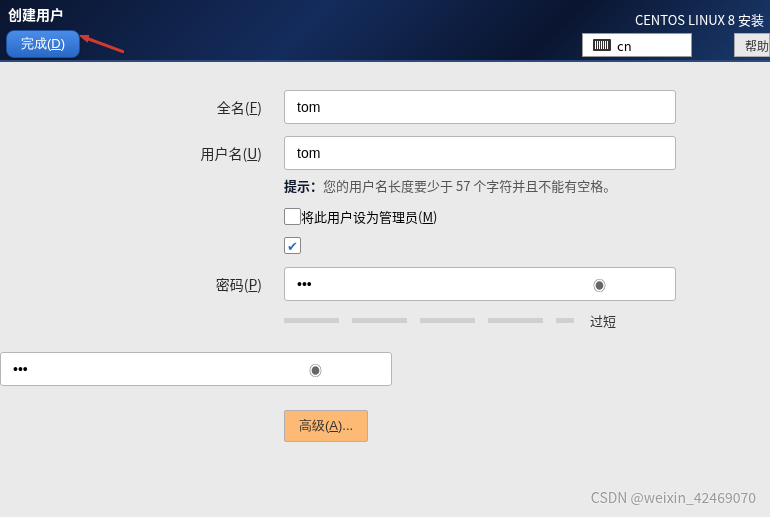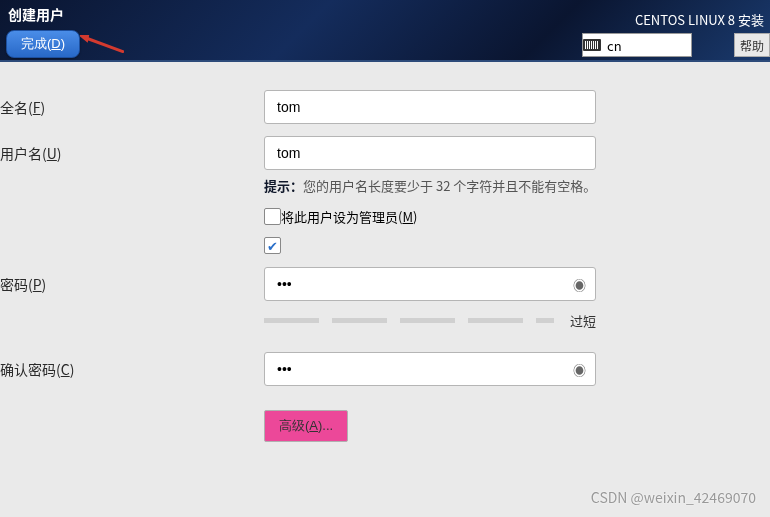--- a/index.html
+++ b/index.html
@@ -30,47 +30,47 @@
   font-size: 13px;
   cursor: pointer;
   box-shadow: 0 1px 2px rgba(0,0,0,.3);
 }
 .done-btn u { text-decoration: underline; }
 .kbd-box {
   position: absolute; top: 33px; right: 78px;
   background: #fff; color: #000;
   width: 110px; height: 24px;
   display: flex; align-items: center;
-  padding: 0 0; gap: 6px;
+  padding: 0 10px; gap: 6px;
   border: 1px solid #999;
 }
 .kbd-icon { width: 18px; height: 12px; background: #333; border-radius: 1px; position: relative; }
 .kbd-icon::after { content:''; position:absolute; inset:2px; background:repeating-linear-gradient(90deg,#fff 0 1px,#333 1px 2px);}
 .help-btn {
   position: absolute; top: 33px; right: 0;
   background: #e8e8e8; color: #333;
   height: 24px; width: 36px;
   border: 1px solid #aaa;
-  display: flex; align-items: center; justify-content: center;
+  display: flex; align-items: center; justify-content: flex-end;
   font-size: 12px;
   cursor: pointer;
 }
 .arrow {
   position: absolute; top: 35px; left: 80px;
   width: 44px; height: 18px;
   pointer-events: none;
 }
 .form { padding-top: 28px; }
 .row { display: flex; align-items: center; margin-bottom: 12px; }
 .row.tight { margin-bottom: 6px; }
-.lbl { width: 264px; text-align: left; padding-right: 30px; color: #2a2a2a; font-size: 14px; }
+.lbl { width: 284px; text-align: right; padding-right: 22px; color: #2a2a2a; font-size: 14px; }
 .lbl u { text-decoration: underline; }
 .ctrl { width: 362px; }
 input[type=text], input[type=password] {
-  width: 332px; height: 34px;
+  width: 392px; height: 34px;
   padding: 0 36px 0 12px;
   border: 1px solid #b5b5b5;
   border-radius: 3px;
   background: #fff;
   font-size: 14px;
 }
 .hint { font-size: 13px; color: #555; }
 .hint b { color: #0f172a; font-weight: bold; }
 .chk-row { display: flex; align-items: center; margin-bottom: 11px; }
 .chk {
@@ -78,21 +78,21 @@
   background: #fff; display: inline-flex; align-items:center; justify-content:center;
   font-size:13px; color:#2a6fc9;
 }
 .pwd-wrap { position: relative; width: 332px; }
 .eye { position: absolute; right: 10px; top: 50%; transform: translateY(-50%); color:#666; cursor:pointer; }
 .strength { display:flex; align-items:center; gap:16px; width:332px; margin-top:4px;}
 .meter { flex:1; height:5px; background:repeating-linear-gradient(90deg,#d0d0d0 0 55px,#eaeaea 55px 68px);}
 .strength-txt { font-size:13px; color:#333; }
 .adv-btn {
   padding: 6px 14px; border:1px solid #b0b0b0; border-radius:2px;
-  background:#ec4899; color:#333; font-size:13px; cursor:pointer;
+  background:#fdba74; color:#333; font-size:13px; cursor:pointer;
 }
 .watermark {
   position:absolute; bottom:10px; right:14px;
   color:#999; font-size:14px;
   text-shadow: 0 0 2px #fff;
 }
 </style>
 </head>
 <body>
 
@@ -131,21 +131,21 @@
       <span>用户名(</span><u>U</u><span>)</span>
     </div>
     <div class="ctrl">
       <input type="text" value="tom" style="">
     </div>
   </div>
 
   <div class="row">
     <div class="lbl"></div>
     <div class="ctrl hint">
-      <b>提示：</b><span>您的用户名长度要少于 32 个字符并且不能有空格。</span>
+      <b>提示：</b><span>您的用户名长度要少于 57 个字符并且不能有空格。</span>
     </div>
   </div>
 
   <div class="row" style="margin-bottom:2px;">
     <div class="lbl"></div>
     <div class="ctrl">
       <div class="chk-row">
         <span class="chk"></span>
         <span>
           <span>将此用户设为管理员(</span><u>M</u><span>)</span>
@@ -173,23 +173,20 @@
     <div class="lbl"></div>
     <div class="ctrl">
       <div class="strength">
         <div class="meter"></div>
         <span class="strength-txt">过短</span>
       </div>
     </div>
   </div>
 
   <div class="row" style="margin-bottom:24px;">
-    <div class="lbl">
-      <span>确认密码(</span><u>C</u><span>)</span>
-    </div>
     <div class="ctrl">
       <div class="pwd-wrap">
         <input type="text" class="focused" value="•••" style="">
         <span class="eye">◉</span>
       </div>
     </div>
   </div>
 
   <div class="row">
     <div class="lbl"></div>

